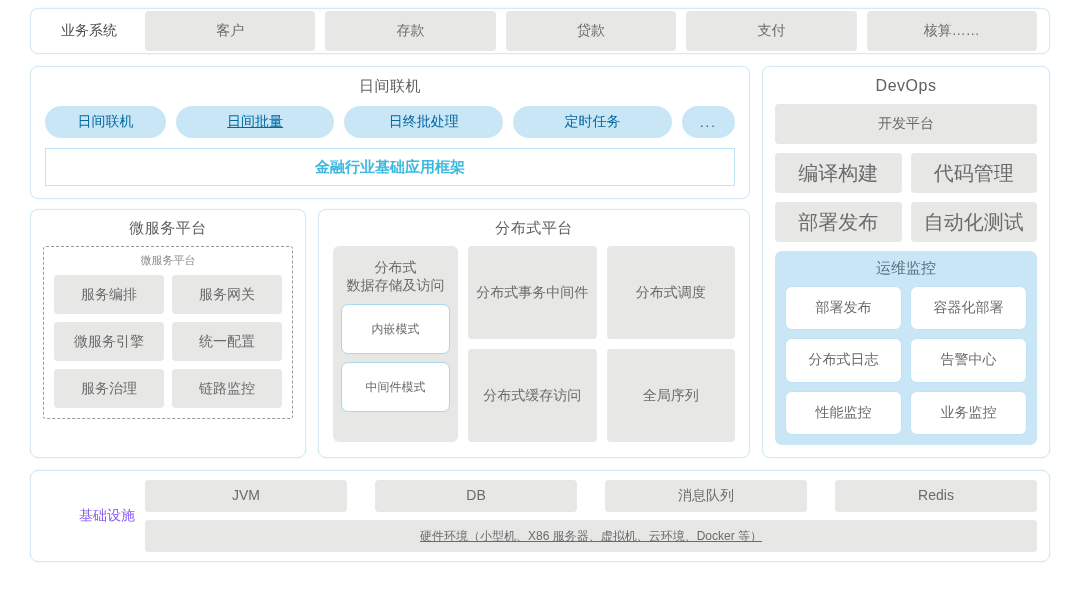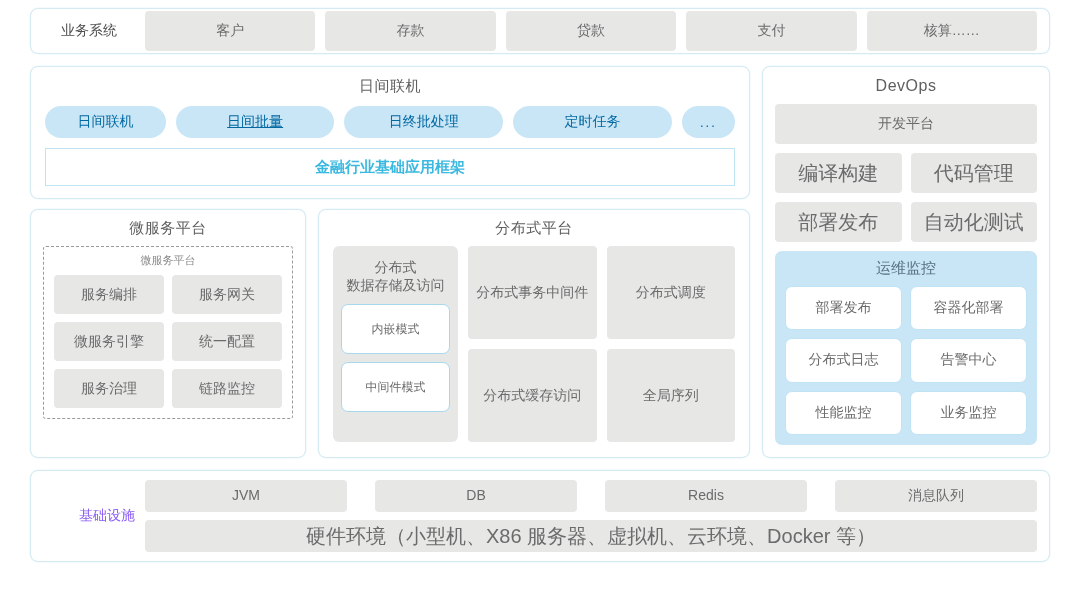--- a/index.html
+++ b/index.html
@@ -143,21 +143,21 @@
   .infra-row {
     margin-top: 12px;
     height: 92px;
     display: flex; align-items: center;
     padding: 0 12px; gap: 10px;
   }
   .infra-label { width: 92px; flex: 0 0 92px; text-align: right; font-size: 14px; color: #8b5cf6; }
   .infra-right { flex: 1 1 auto; display: flex; flex-direction: column; gap: 8px; }
   .infra-top { display: flex; gap: 28px; }
   .infra-top .card { flex: 1 1 0; height: 32px; font-size: 14px; }
-  .infra-bottom .card { height: 32px; width: 100%; font-size: 20px; }
+  .infra-bottom .card { height: 32px; width: 100%; font-size: 12px; text-decoration: underline; }
 </style>
 </head>
 <body>
 
 <div class="page">
 
   <div class="outer-panel biz-row">
     <div class="biz-label">业务系统</div>
     <div class="card">客户</div>
     <div class="card">存款</div>
@@ -259,22 +259,22 @@
     </div>
 
   </div>
 
   <div class="outer-panel infra-row">
     <div class="infra-label">基础设施</div>
     <div class="infra-right">
       <div class="infra-top">
         <div class="card">JVM</div>
         <div class="card">DB</div>
+        <div class="card">消息队列</div>
         <div class="card">Redis</div>
-        <div class="card">消息队列</div>
       </div>
       <div class="infra-bottom">
         <div class="card">硬件环境（小型机、X86 服务器、虚拟机、云环境、Docker 等）</div>
       </div>
     </div>
   </div>
 
 </div>
 
 </body></html>

